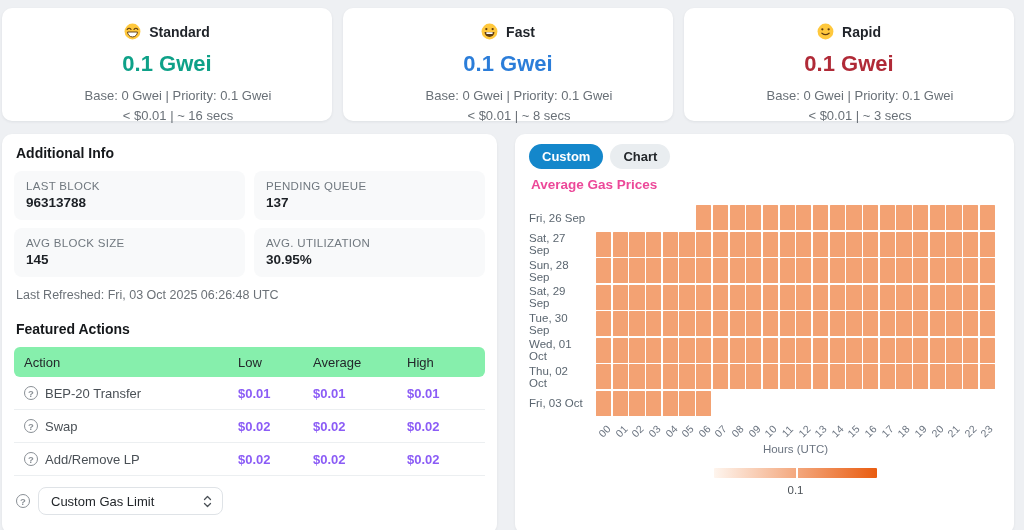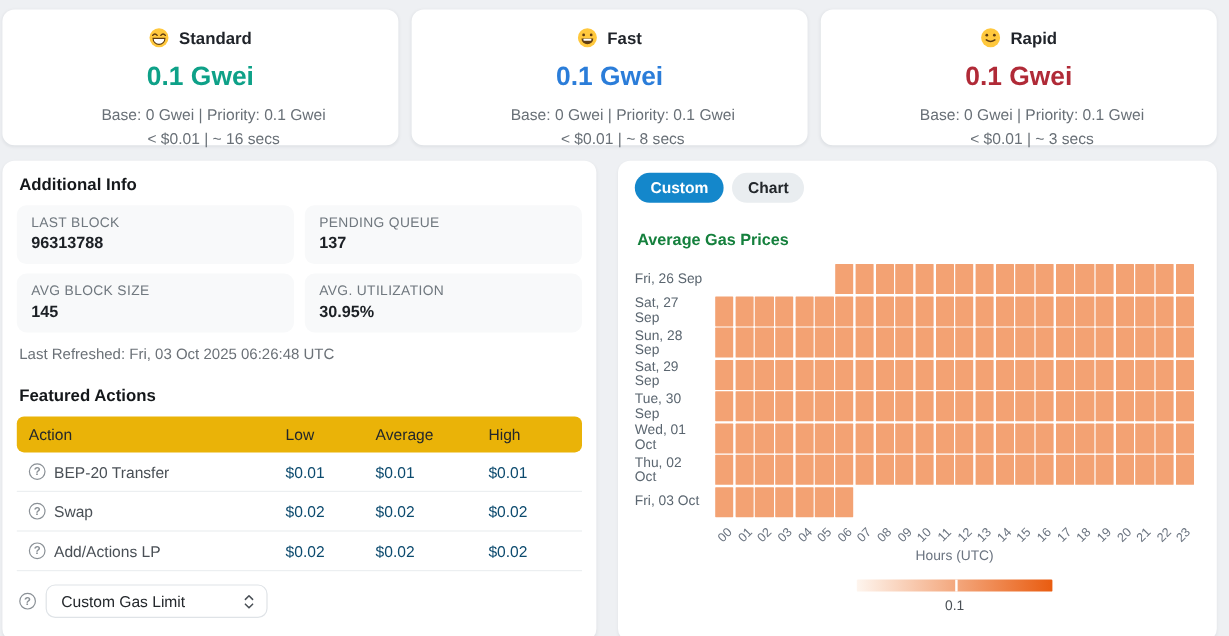--- a/index.html
+++ b/index.html
@@ -28,41 +28,41 @@
   .section-heading { font-size:14px; font-weight:bold; color:#15181b; margin:0 0 10px 2px; }
   
   .info-grid { display:grid; grid-template-columns:1fr 1fr; gap:8px 9px; }
   .info-box { background:#f8f9fa; border-radius:8px; padding:9px 12px 10px; }
   .info-label { font-size:11.5px; color:#70787f; letter-spacing:.3px; }
   .info-value { font-size:13.5px; font-weight:bold; color:#1c2025; margin-top:3px; }
   .last-refreshed { font-size:12.5px; color:#6b7177; margin:11px 0 0 2px; }
   
   .fa-heading { margin-top:19px; }
   .fa-header, .fa-row { display:grid; grid-template-columns:214px 75px 94px 1fr; align-items:center; padding-left:10px; }
-  .fa-header { background:#eab308; border-radius:6px; height:30px; font-size:13px; color:#23272b; }
+  .fa-header { background:#86efac; border-radius:6px; height:30px; font-size:13px; color:#23272b; }
   .fa-row { height:33px; border-bottom:1px solid #eceff1; font-size:13px; }
   .fa-action { display:flex; align-items:center; gap:7px; color:#4a5056; }
-  .fa-val { color:#0c4a6e; font-weight:400; }
+  .fa-val { color:#8b5cf6; font-weight:700; }
   .help-icon {
     width:14px; height:14px; border-radius:50%; border:1.2px solid #8a9096;
     color:#8a9096; font-size:9.5px; font-weight:bold;
     display:inline-flex; align-items:center; justify-content:center; flex:0 0 auto;
   }
   .custom-gas-row { display:flex; align-items:center; gap:8px; margin:11px 0 0 2px; }
   .gas-select {
     width:185px; height:28px; border:1px solid #dfe3e7; border-radius:8px; background:#fff;
     display:flex; align-items:center; justify-content:space-between;
     padding:0 10px 0 12px; font-size:13px; color:#23272b; cursor:pointer;
   }
   
   .tabs { display:flex; gap:7px; }
   .tab { font-size:13px; font-weight:bold; padding:5px 13px; border-radius:14px; cursor:pointer; }
   .tab.active { color:#fff; }
   .tab.inactive { background:#e9edf0; color:#23272b; }
-  .chart-title { font-size:13.5px; font-weight:bold; color:#15803d; margin:23px 0 0 2px; }
+  .chart-title { font-size:13.5px; font-weight:bold; color:#ec4899; margin:8px 0 0 2px; }
   .heatmap { margin-top:13px; }
   .hm-row { display:flex; align-items:center; margin-bottom:1.5px; }
   .hm-day { width:67px; text-align:left; padding-right:10px; font-size:11.5px; color:#5b6670; flex:0 0 auto; }
   .hm-cells { display:grid; grid-template-columns:repeat(24,1fr); gap:1.5px; width:399px; height:25px; }
   .hm-cell { border-radius:0.5px; }
   .hm-xlabels { display:grid; grid-template-columns:repeat(24,1fr); width:399px; margin:4px 0 0 67px; height:22px; }
   .hm-xlabel { font-size:10.5px; color:#6b7480; transform:rotate(-45deg); transform-origin:50% 50%;
     display:flex; align-items:center; justify-content:center; white-space:nowrap; }
   .hm-axis-title { width:399px; margin-left:67px; text-align:center; font-size:11.5px; color:#6b7480; margin-top:1px; }
   .legend-wrap { width:399px; margin-left:67px; margin-top:13px; display:flex; flex-direction:column; align-items:center; }
@@ -169,21 +169,21 @@
             <span class="help-icon">?</span>
             <span>Swap</span>
           </div>
           <span class="fa-val">$0.02</span>
           <span class="fa-val">$0.02</span>
           <span class="fa-val">$0.02</span>
         </div>
         <div class="fa-row">
           <div class="fa-action">
             <span class="help-icon">?</span>
-            <span>Add/Actions LP</span>
+            <span>Add/Remove LP</span>
           </div>
           <span class="fa-val">$0.02</span>
           <span class="fa-val">$0.02</span>
           <span class="fa-val">$0.02</span>
         </div>
       </div>
 
     <div class="custom-gas-row">
       <span class="help-icon">?</span>
       <div class="gas-select">

